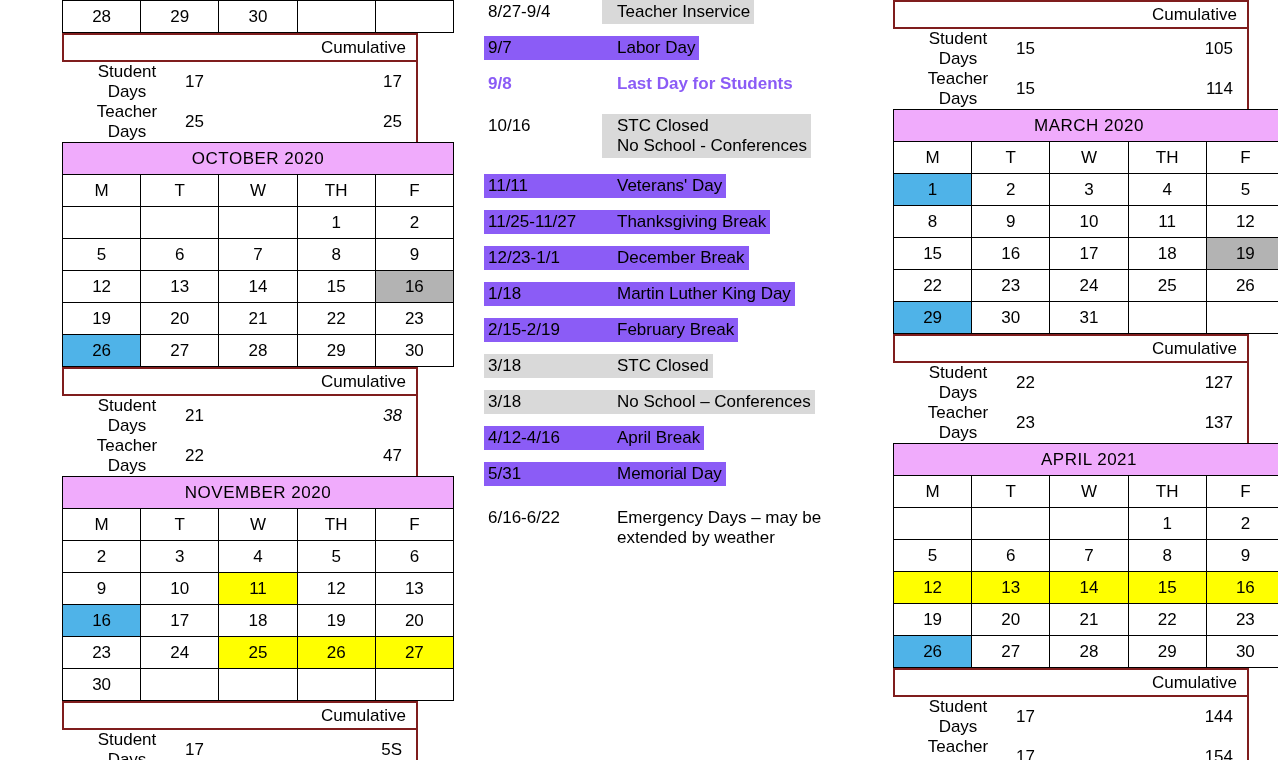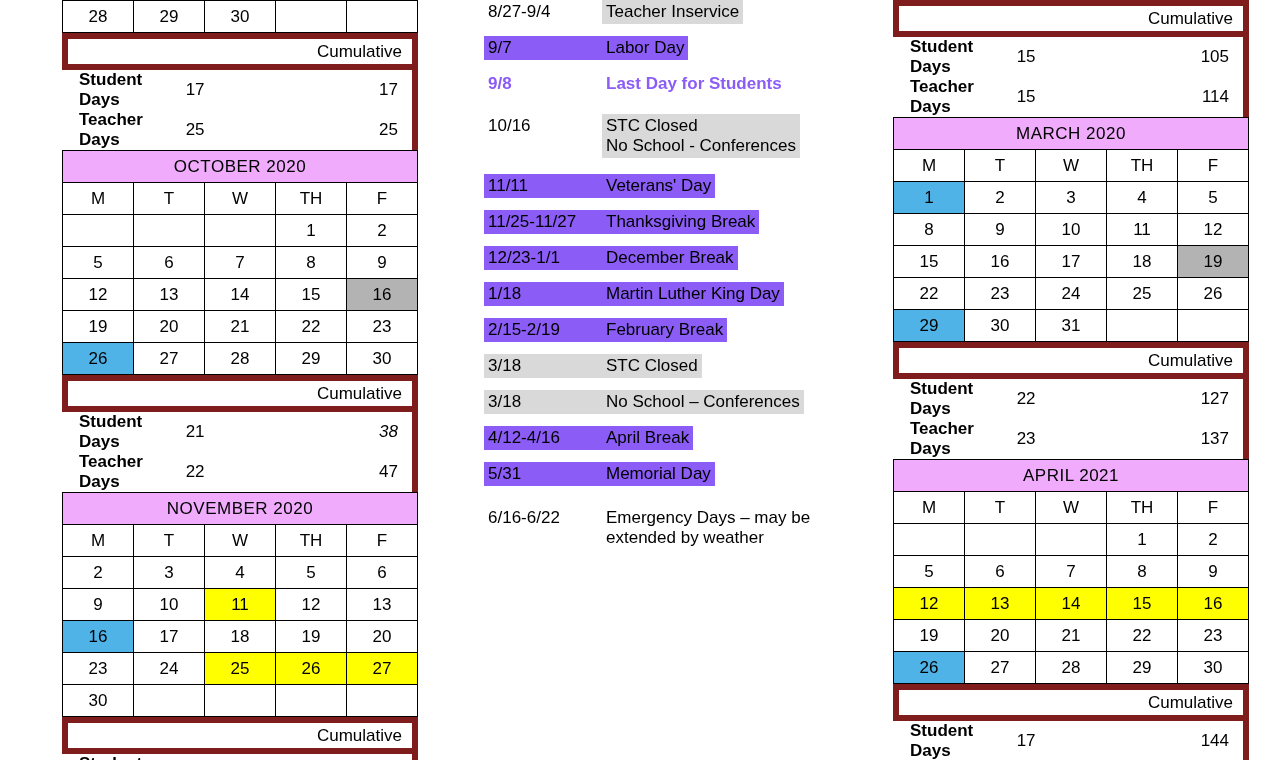--- a/index.html
+++ b/index.html
@@ -26,21 +26,21 @@
     top: 0;
   }
   .col-left  { left: 62px;  width: 356px; }
   .col-mid   { left: 484px; width: 395px; }
   .col-right { left: 893px; width: 356px; }
 
   
   table.cal {
     border-collapse: collapse;
     table-layout: fixed;
-    width: 356px;
+    width: 392px;
     font-size: 17px;
   }
   table.cal td, table.cal th {
     border: 1px solid #000000;
     height: 31px;
     text-align: center;
     vertical-align: middle;
     font-weight: normal;
     padding: 0;
   }
@@ -61,30 +61,30 @@
   .no-border { border: none !important; }
 
   
   table.cum {
     border-collapse: collapse;
     table-layout: fixed;
     width: 356px;
     font-size: 17px;
   }
   table.cum td {
-    border: 6px solid #7f1d1d;
+    border: 2px solid #7f1d1d;
     padding: 0 4px;
     height: 25px;
     vertical-align: middle;
   }
   .cum-head {
     text-align: right;
     padding-right: 10px !important;
   }
-  .cum-label { text-align: left; padding-left: 14px !important; font-weight: bold; }
+  .cum-label { text-align: center; padding-left: 14px !important; }
   .cum-num   { text-align: left; }
   .cum-tot   { text-align: right; padding-right: 14px !important; }
   .cum-cell-nb { border-left: 1px solid #000; border-right: 1px solid #000; }
 
   
   .notes {
     position: relative;
     width: 395px;
     font-size: 17px;
   }
@@ -95,21 +95,21 @@
     min-height: 26px;
   }
   .note-date {
     width: 118px;
     flex: 0 0 118px;
     padding: 2px 2px 2px 4px;
     box-sizing: border-box;
     white-space: nowrap;
   }
   .note-text {
-    padding: 2px 4px 2px 4px;
+    padding: 2px 4px 2px 15px;
     box-sizing: border-box;
     white-space: pre-line;
   }
   .n-yellow { background: #8b5cf6; }
   .n-gray   { background: #d9d9d9; }
   .n-red    { color: #8b5cf6; font-weight: bold; }
   .spacer-8 { height: 8px; }
   .spacer-14 { height: 14px; }
 </style>
 </head>

